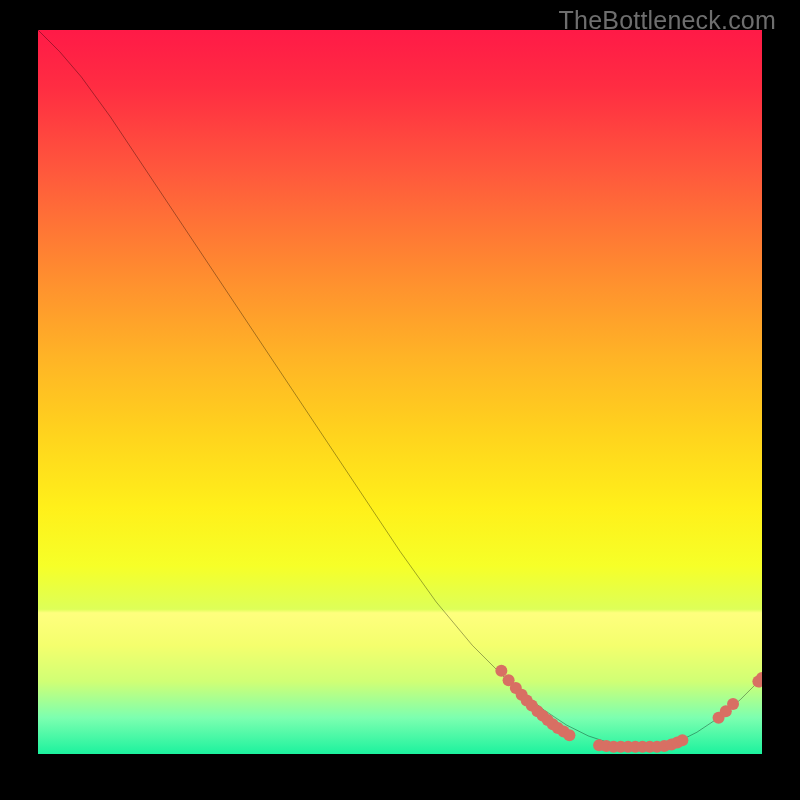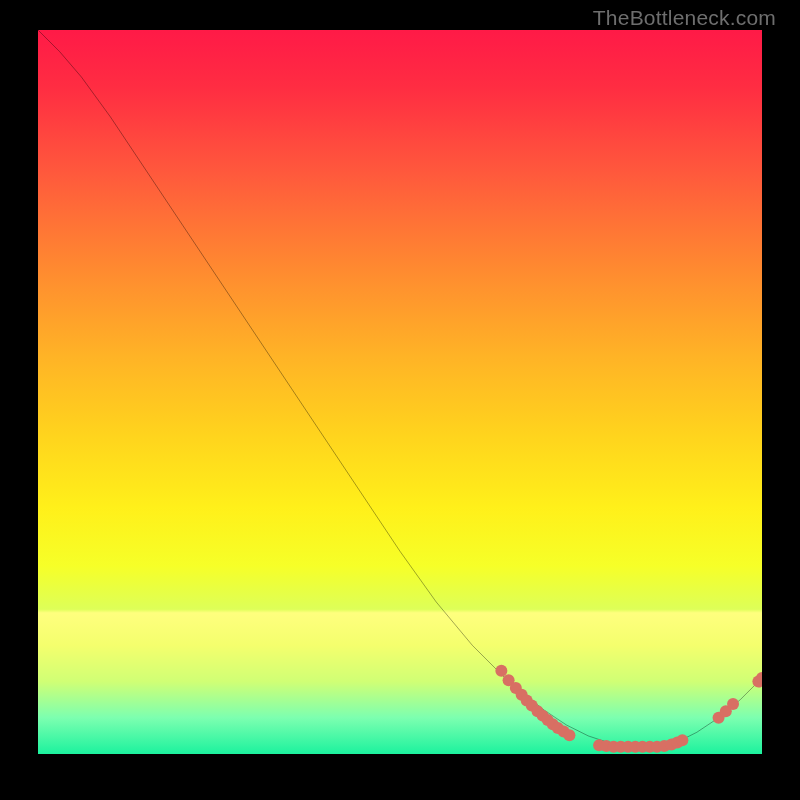--- a/index.html
+++ b/index.html
@@ -50,21 +50,21 @@
     position: absolute;
     inset: 0;
     width: 100%;
     height: 100%;
   }
   .watermark {
     position: absolute;
     top: 6px;
     right: 24px;
     color: #6e6e6e;
-    font-size: 21px;
+    font-size: 25px;
     letter-spacing: 0.2px;
     font-family: Arial, Helvetica, sans-serif;
   }
 </style>
 </head>
 <body>
 
 <div class="stage">
   <div class="watermark">TheBottleneck.com</div>
 

